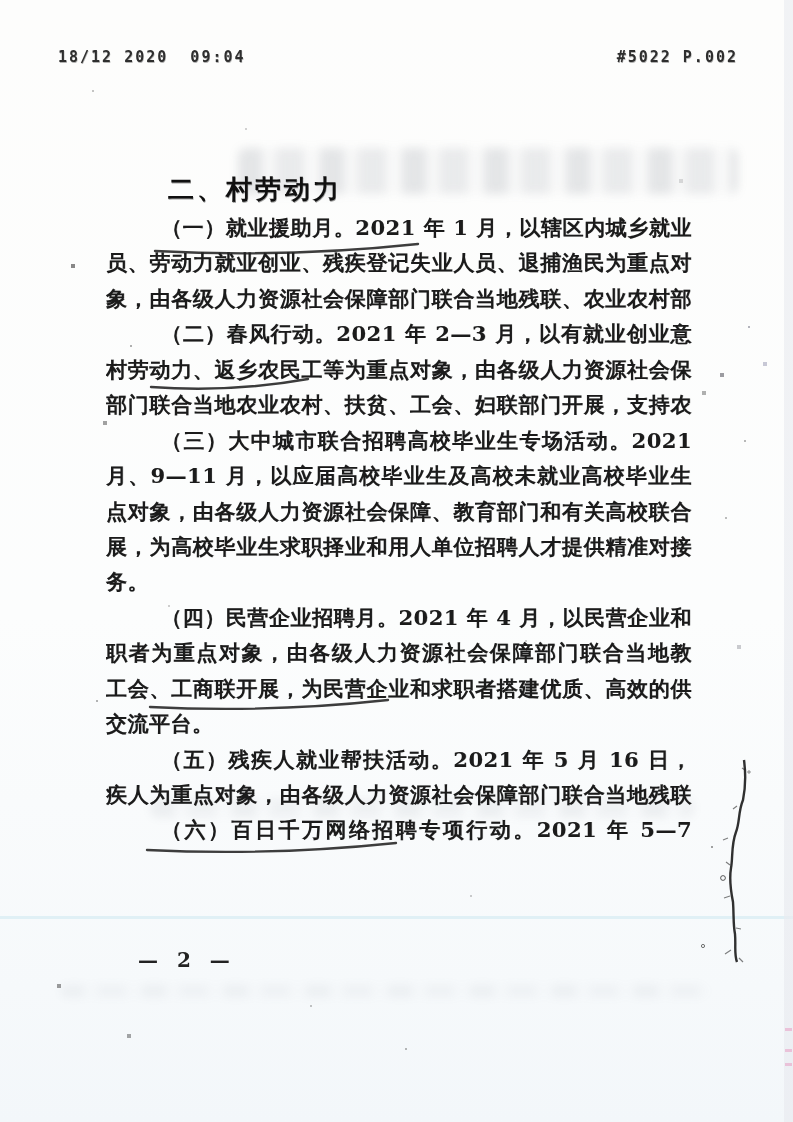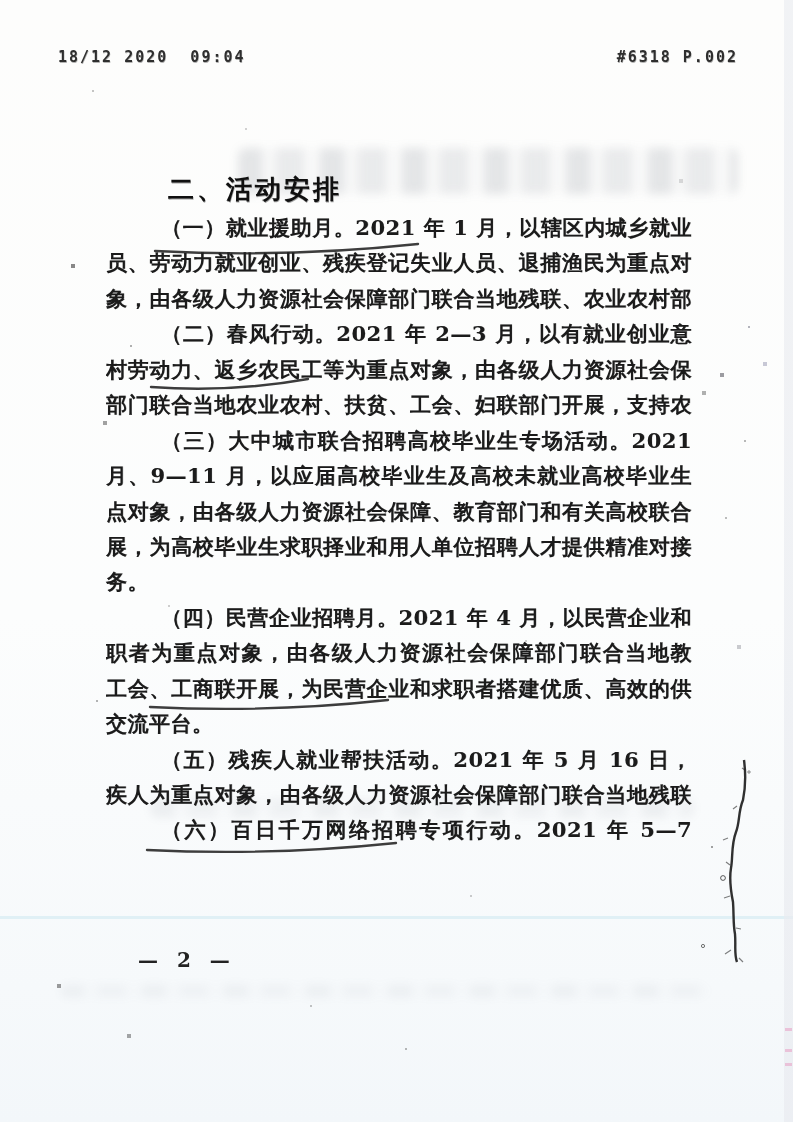--- a/index.html
+++ b/index.html
@@ -90,27 +90,27 @@
     opacity: .7; pointer-events: none;
   }
   .edge-tick { position: absolute; right: 1px; width: 7px; height: 3px; background: #e8b7d2; opacity: .8; }
 </style>
 </head>
 <body>
 
 <div id="page">
 
   <div class="fax-header-left">18/12 2020  09:04</div>
-  <div class="fax-header-right">#6318 P.002</div>
+  <div class="fax-header-right">#5022 P.002</div>
 
   <div class="ghost-band ghost-title"></div>
   <div class="ghost-band ghost-mid"></div>
   <div class="ghost-band ghost-bottom"></div>
 
-  <div class="doc-title">二、活动安排</div>
+  <div class="doc-title">二、村劳动力</div>
 
   <div id="doc-body">
       <div class="doc-line first fill">（一）就业援助月。2021 年 1 月，以辖区内城乡就业困难人</div>
       <div class="doc-line fill">员、劳动力就业创业、残疾登记失业人员、退捕渔民为重点对</div>
       <div class="doc-line fill">象，由各级人力资源社会保障部门联合当地残联、农业农村部门</div>
       <div class="doc-line first fill">（二）春风行动。2021 年 2—3 月，以有就业创业意愿的农</div>
       <div class="doc-line fill">村劳动力、返乡农民工等为重点对象，由各级人力资源社会保障</div>
       <div class="doc-line fill">部门联合当地农业农村、扶贫、工会、妇联部门开展，支持农村</div>
       <div class="doc-line first fill">（三）大中城市联合招聘高校毕业生专场活动。2021 年 3—6</div>
       <div class="doc-line fill">月、9—11 月，以应届高校毕业生及高校未就业高校毕业生为重</div>

